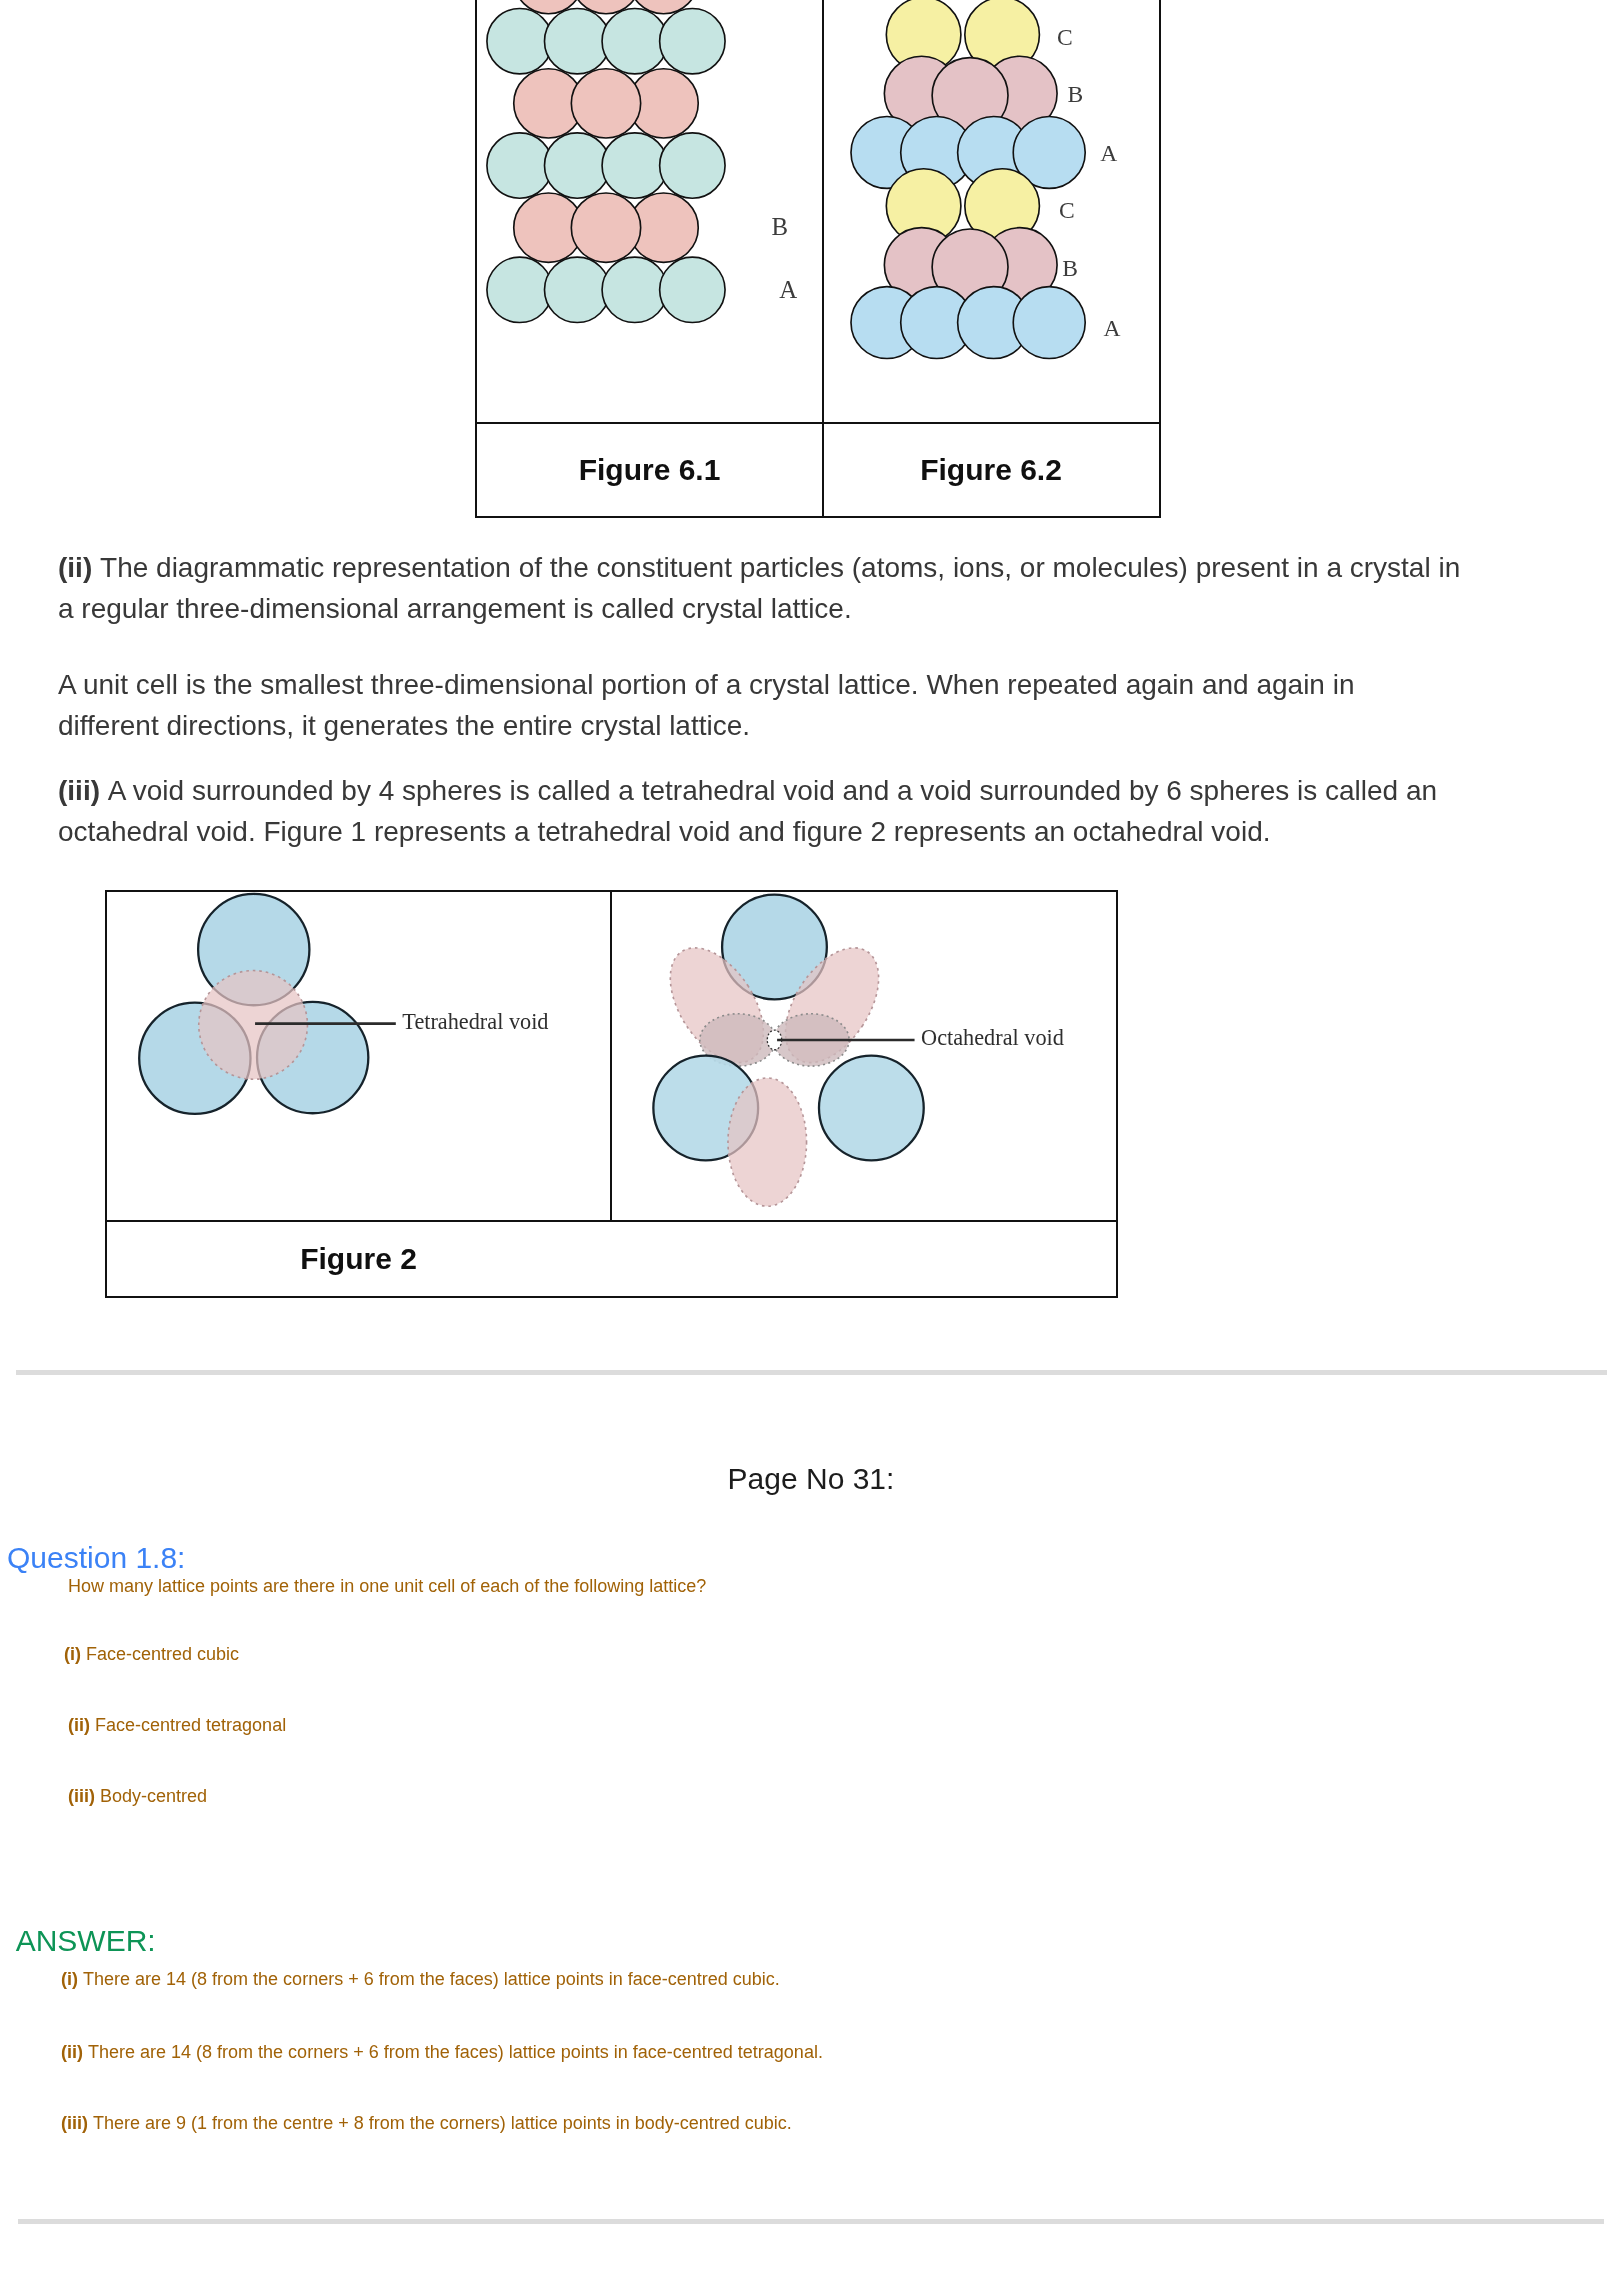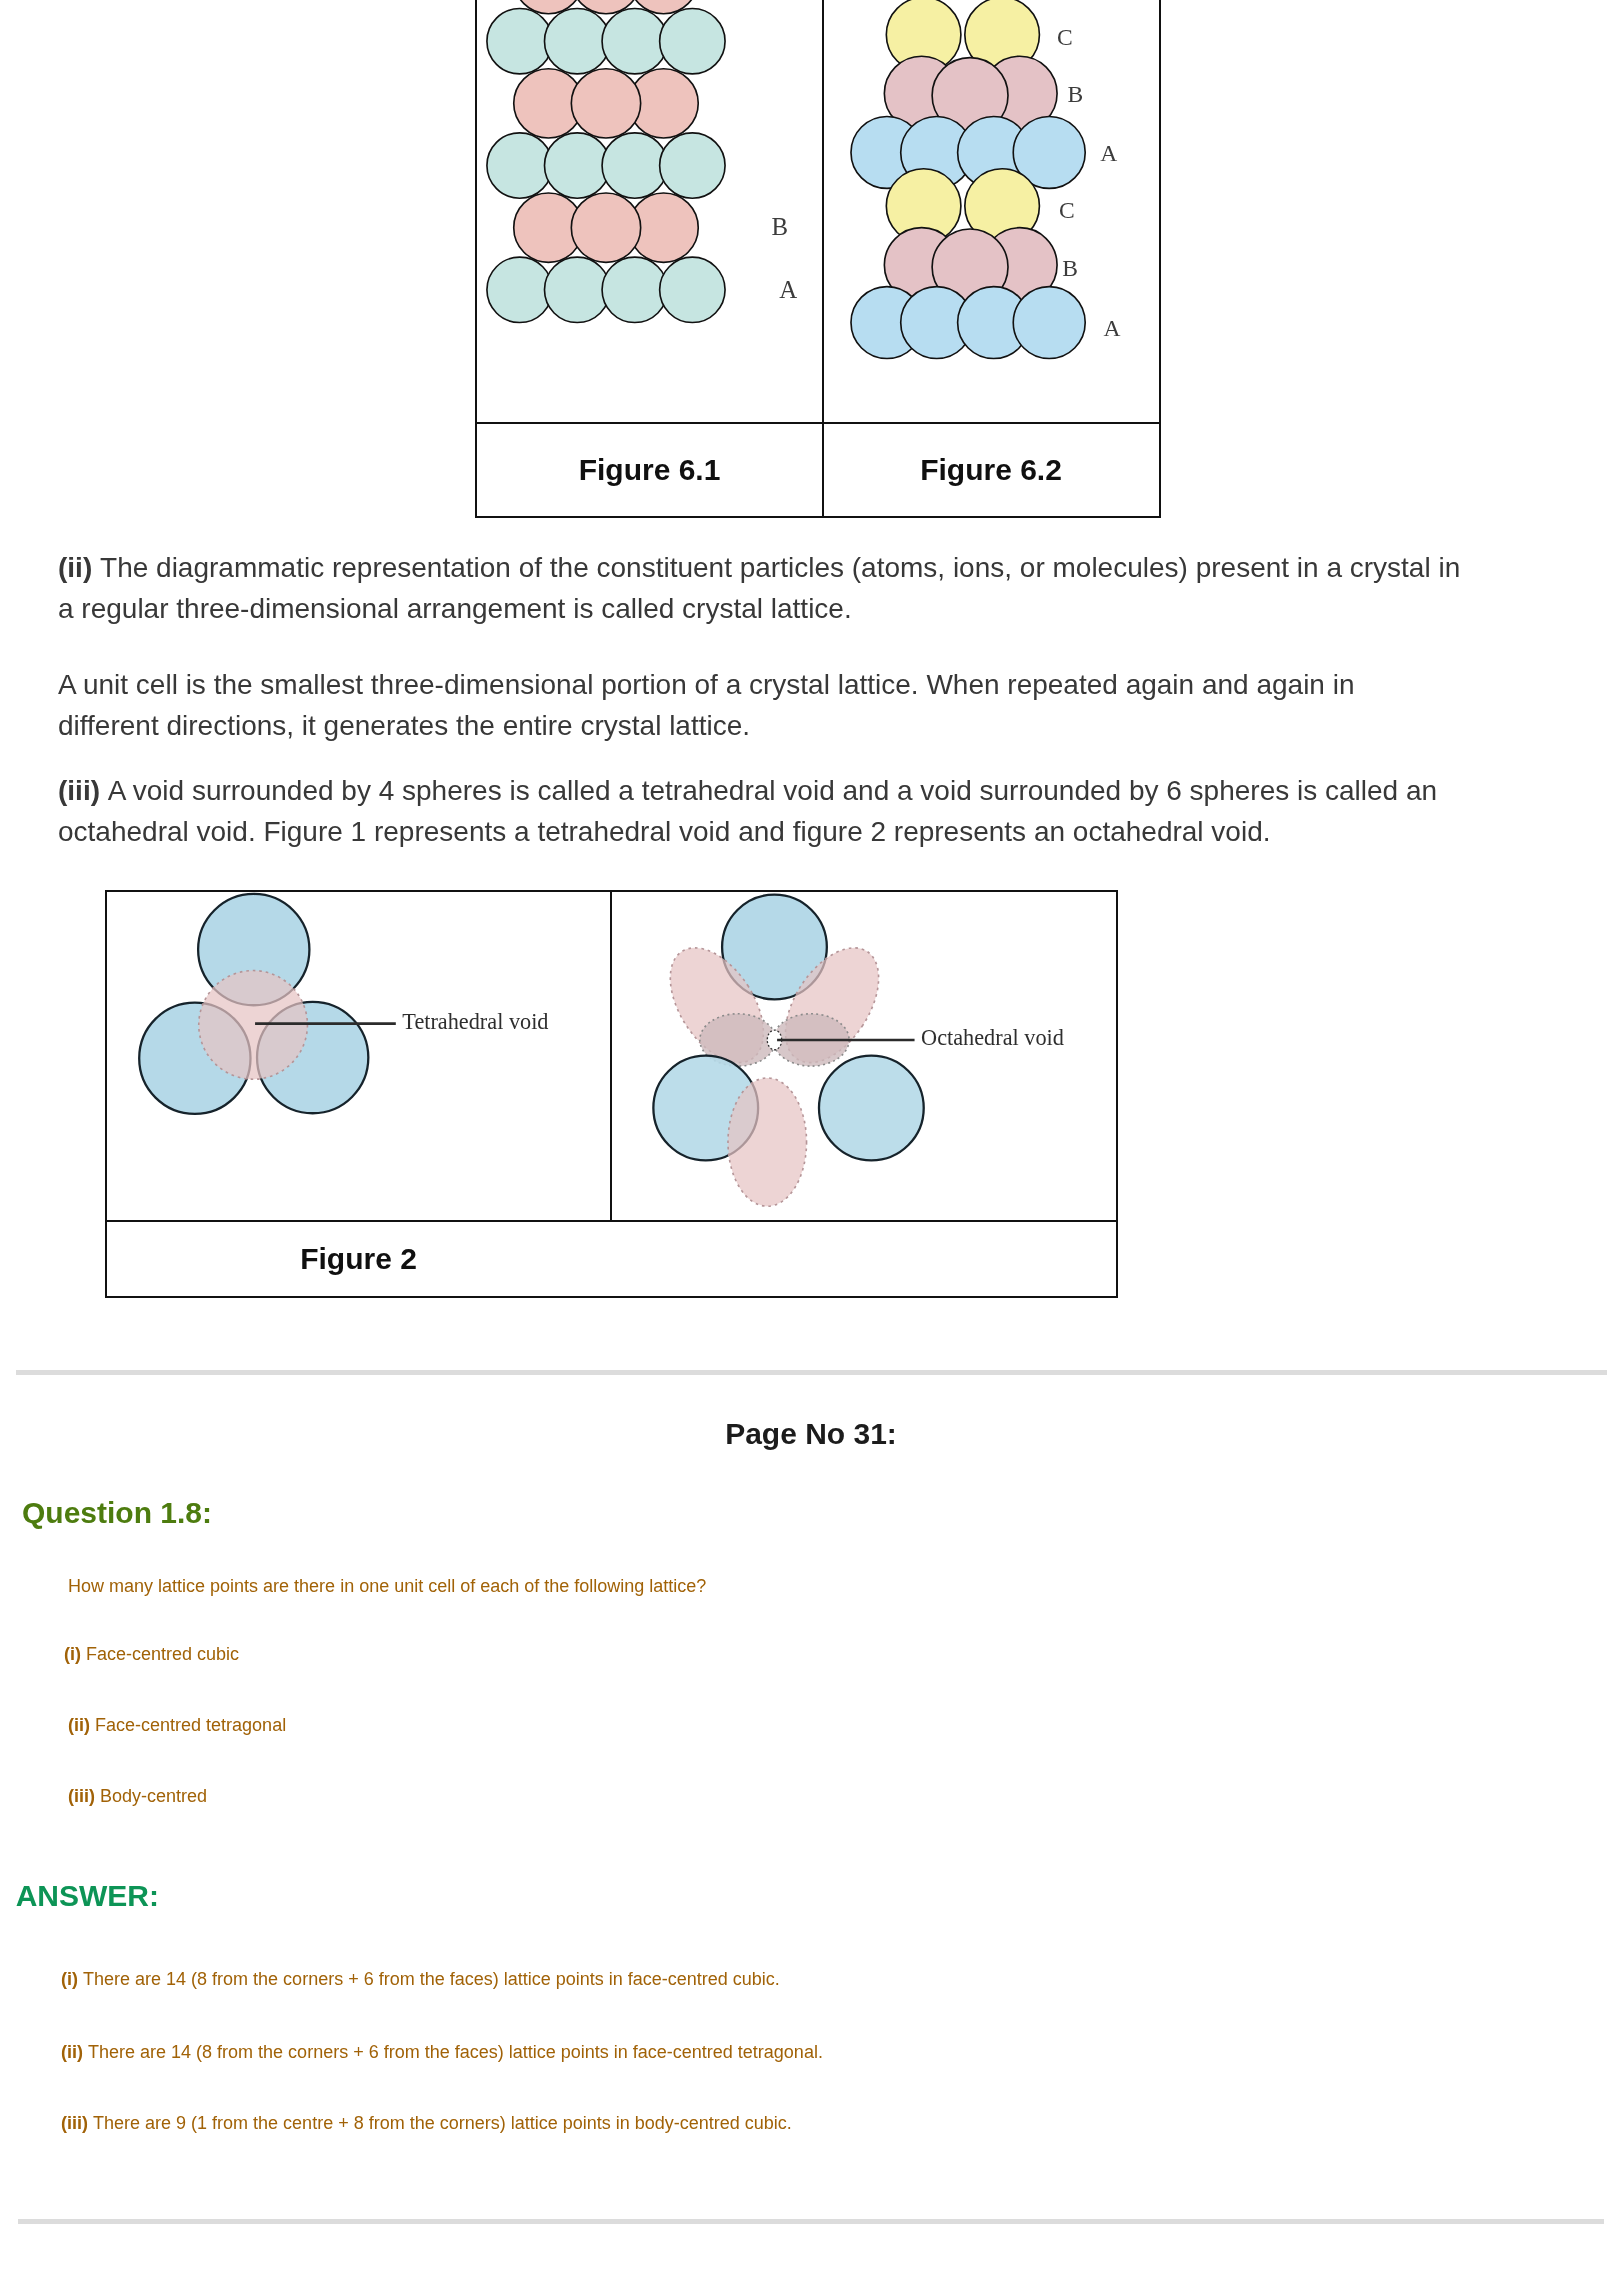--- a/index.html
+++ b/index.html
@@ -29,23 +29,23 @@
   .cap {
     display:flex; align-items:center; justify-content:center;
     font-weight:bold; font-size:30px; color:#101010;
   }
 
   
   .p { position:absolute; font-size:28px; line-height:41px; color:#383838; }
   .p .ln { display:block; }
   .marker { font-weight:bold; margin-right:0.28em; }
   .item { position:absolute; font-size:18px; line-height:34px; color:#a16207; white-space:nowrap; }
-  .h { position:absolute; font-size:30px; font-weight:bold; white-space:nowrap; }
+  .h { position:absolute; font-size:30px; font-weight:normal; white-space:nowrap;margin-top:45px; }
   .h-page { left:0; width:100%; text-align:center; color:#1c1c1c; }
-  .h-question { left:22px; color:#4d7c0f; }
+  .h-question { left:7px; color:#3b82f6; }
   .h-answer { left:15.7px; color:#0d9456; }
   .hr { position:absolute; height:5.2px; background:#dcdcdc; }
 
   svg text { font-family:"Liberation Serif", serif; }
 </style>
 </head>
 <body>
 
 <div class="page">
 

